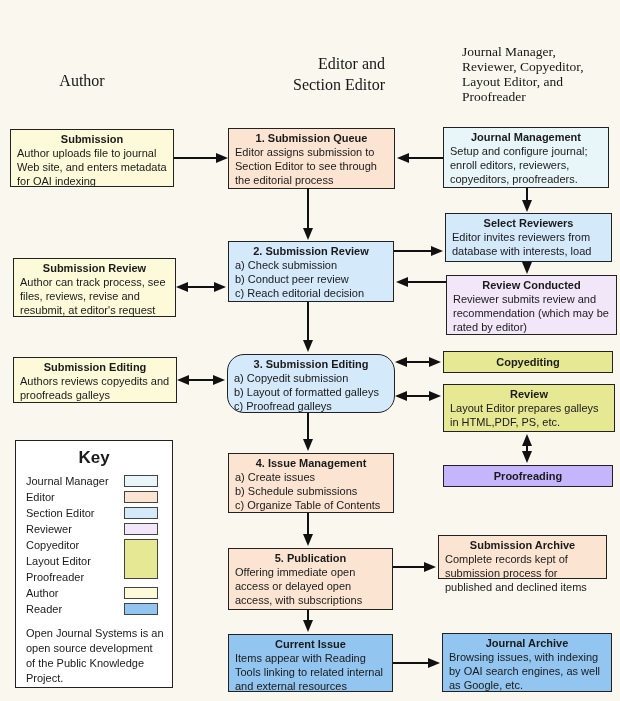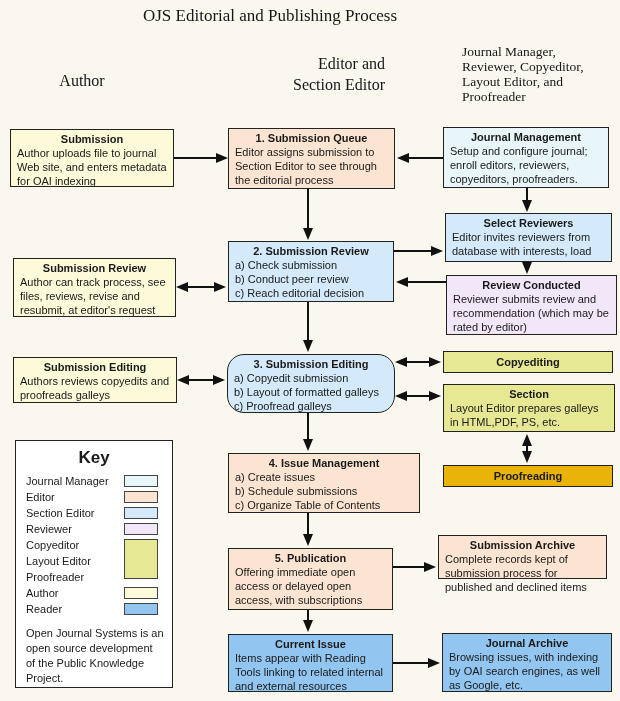--- a/index.html
+++ b/index.html
@@ -29,21 +29,20 @@
   .key-url{margin-top:9px;text-align:center;font-size:11px;}
   svg.arrows{position:absolute;top:0;left:0;pointer-events:none;}
   svg.arrows line{stroke:#111;stroke-width:2;}
   svg.arrows polygon{fill:#111;stroke:none;}
 </style>
 </head>
 <body style="background-color: rgb(250, 247, 238);">
 
 <div class="stage">
 
-  <div class="hdr page-title">OJS Editorial and Publishing Process</div>
   <div class="hdr hdr-author">Author</div>
   <div class="hdr hdr-editor">Editor and
 Section Editor</div>
   <div class="hdr hdr-staff">Journal Manager,
 Reviewer, Copyeditor,
 Layout Editor, and
 Proofreader</div>
 
   <div class="box" style="left: 10px; top: 129px; width: 164px; height: 58px; background-color: rgb(252, 250, 217);">
     <div class="bt">Submission</div>
@@ -67,21 +66,21 @@
     <div class="bb">a) Check submission
 b) Conduct peer review
 c) Reach editorial decision</div>
   </div>
   <div class="box" style="left: 227px; top: 354px; width: 168px; height: 59px; background-color: rgb(212, 233, 249); border-radius: 17px;">
     <div class="bt">3. Submission Editing</div>
     <div class="bb">a) Copyedit submission
 b) Layout of formatted galleys
 c) Proofread galleys</div>
   </div>
-  <div class="box" style="left: 228px; top: 453px; width: 192px; height: 60px; background-color: rgb(251, 229, 210);">
+  <div class="box" style="left: 228px; top: 453px; width: 166px; height: 60px; background-color: rgb(251, 229, 210);">
     <div class="bt">4. Issue Management</div>
     <div class="bb">a) Create issues
 b) Schedule submissions
 c) Organize Table of Contents</div>
   </div>
   <div class="box" style="left: 228px; top: 548px; width: 165px; height: 62px; background-color: rgb(251, 229, 210);">
     <div class="bt">5. Publication</div>
     <div class="bb">Offering immediate open access or delayed open access, with subscriptions</div>
   </div>
   <div class="box" style="left: 228px; top: 634px; width: 165px; height: 58px; background-color: rgb(146, 197, 240);">
@@ -98,24 +97,24 @@
     <div class="bb">Editor invites reviewers from database with interests, load</div>
   </div>
   <div class="box" style="left: 446px; top: 275px; width: 171px; height: 60px; background-color: rgb(242, 230, 249);">
     <div class="bt">Review Conducted</div>
     <div class="bb">Reviewer submits review and recommendation (which may be rated by editor)</div>
   </div>
   <div class="box title-only" style="left: 443px; top: 351px; width: 170px; height: 22px; background-color: rgb(231, 232, 148);">
     <div class="bt">Copyediting</div>
   </div>
   <div class="box" style="left: 443px; top: 384px; width: 172px; height: 48px; background-color: rgb(231, 232, 148);">
-    <div class="bt">Section</div>
+    <div class="bt">Review</div>
     <div class="bb">Layout Editor prepares galleys in HTML,PDF, PS, etc.</div>
   </div>
-  <div class="box title-only" style="left: 443px; top: 465px; width: 170px; height: 22px; background-color: #eab308;">
+  <div class="box title-only" style="left: 443px; top: 465px; width: 170px; height: 22px; background-color: #c4b5fd;">
     <div class="bt">Proofreading</div>
   </div>
   <div class="box" style="left: 438px; top: 535px; width: 169px; height: 44px; background-color: rgb(251, 229, 210);">
     <div class="bt">Submission Archive</div>
     <div class="bb">Complete records kept of submission process for published and declined items</div>
   </div>
   <div class="box" style="left: 442px; top: 633px; width: 170px; height: 59px; background-color: rgb(146, 197, 240);">
     <div class="bt">Journal Archive</div>
     <div class="bb">Browsing issues, with indexing by OAI search engines, as well as Google, etc.</div>
   </div>

